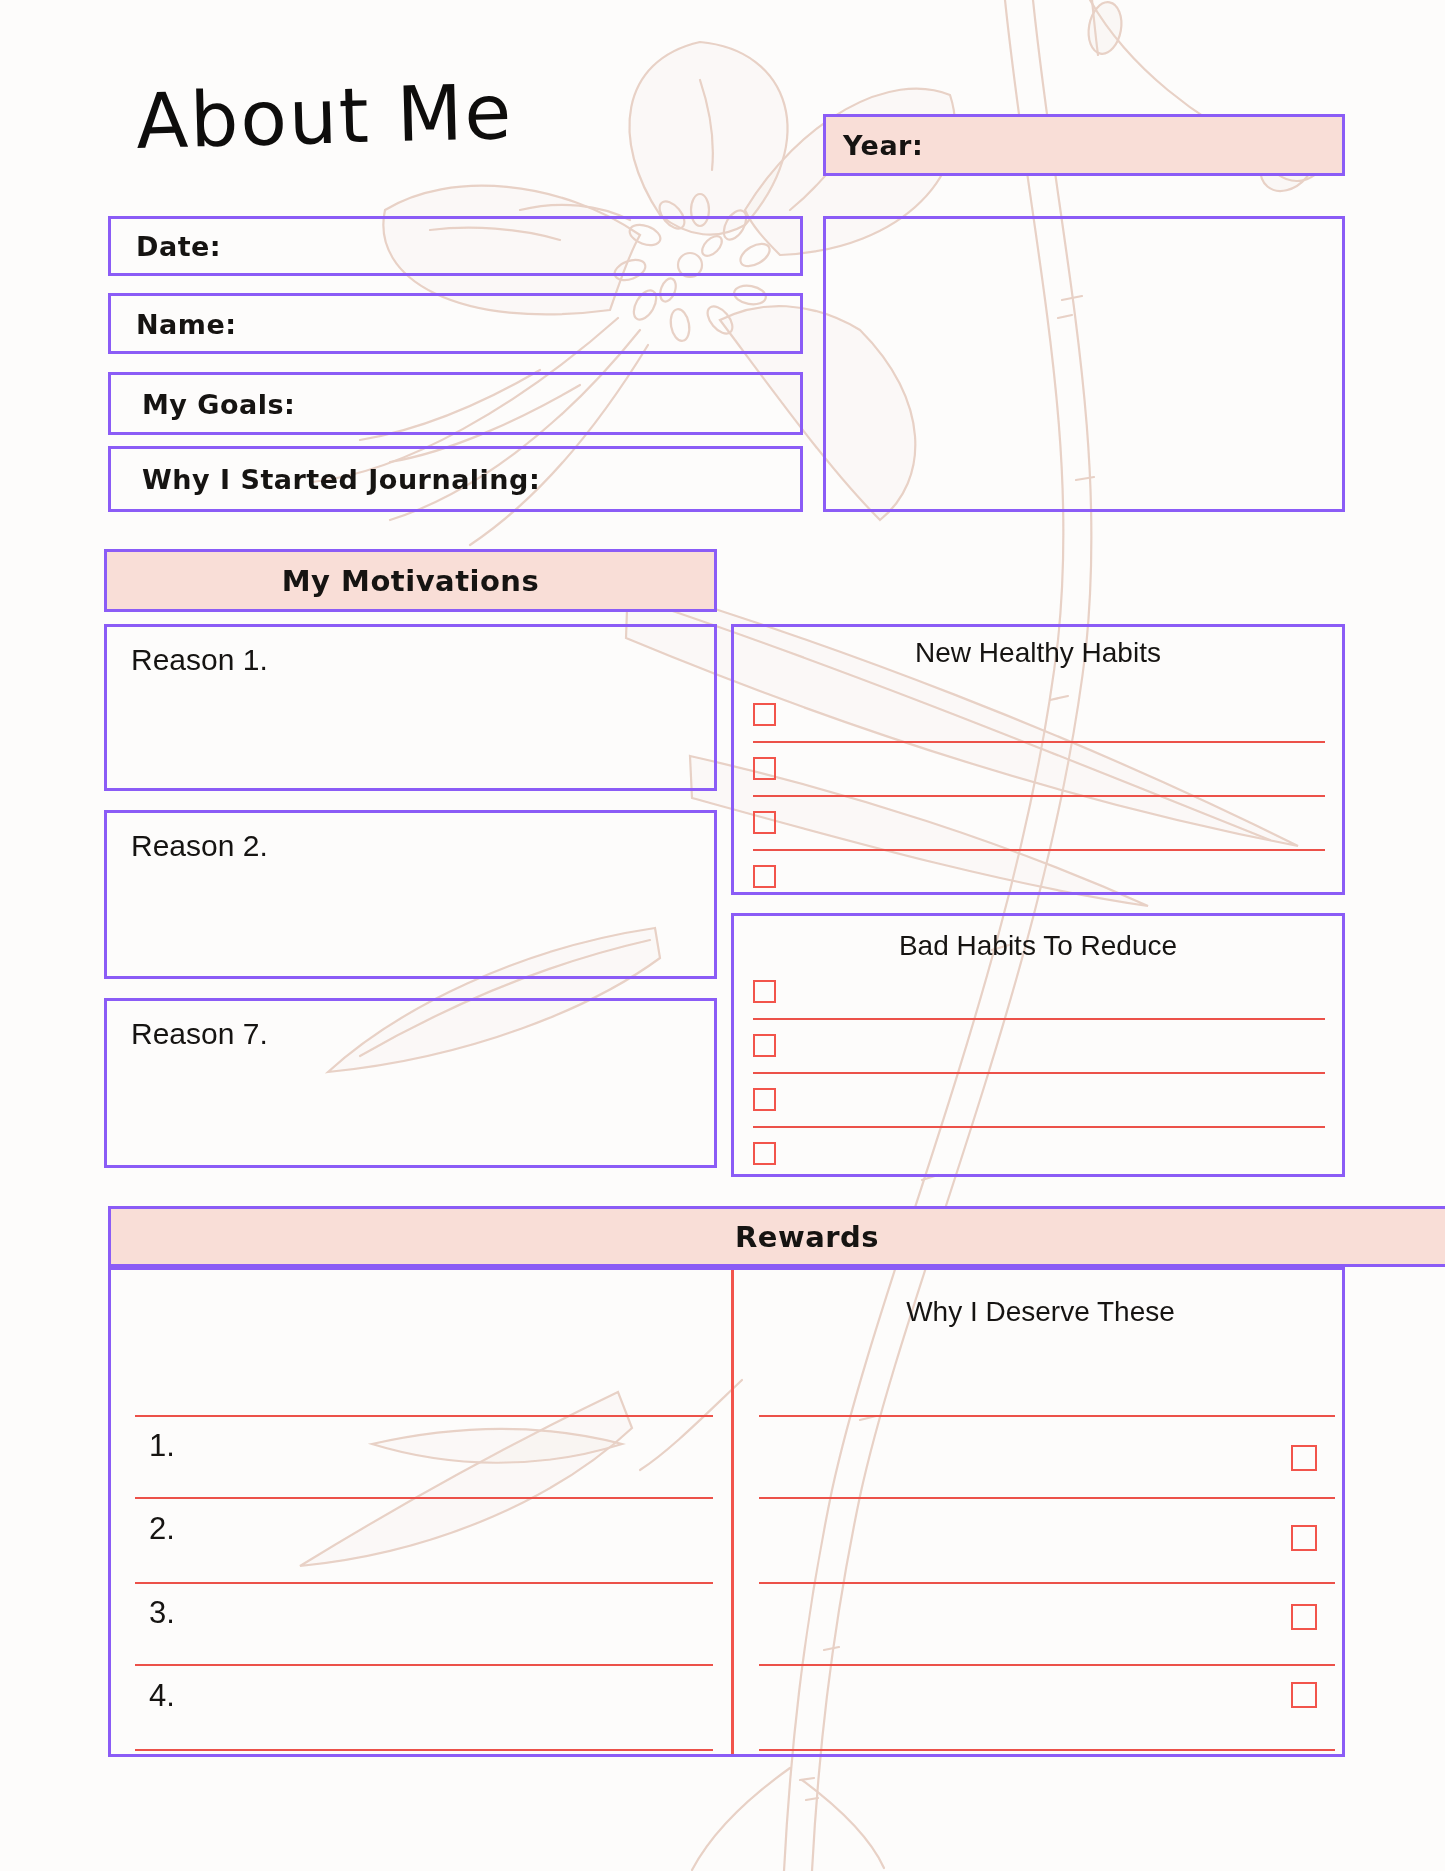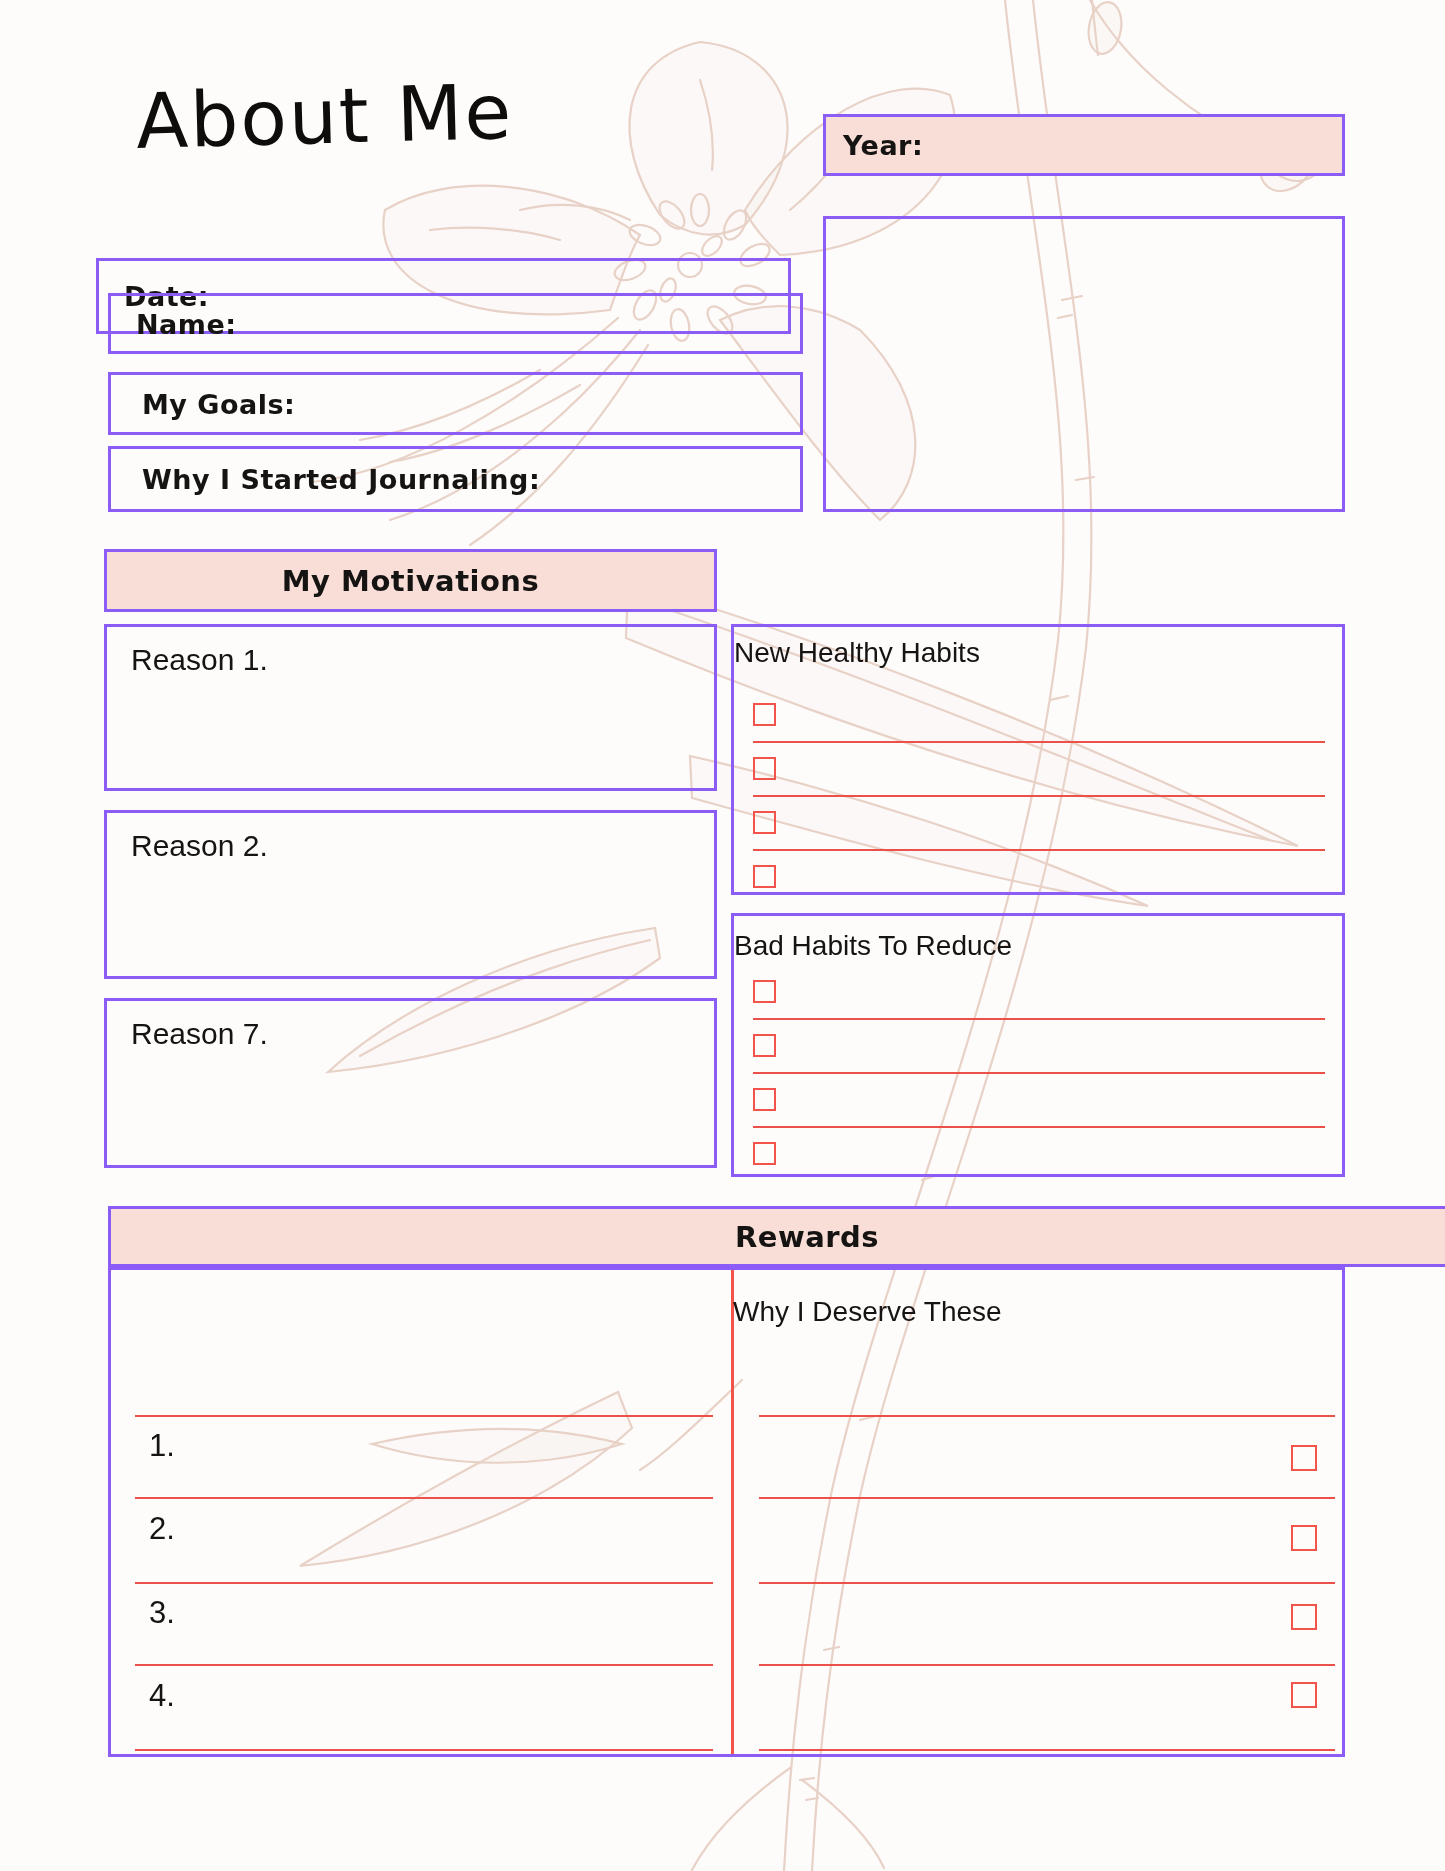--- a/index.html
+++ b/index.html
@@ -30,21 +30,21 @@
   }
   .field-label.indent{left:31px;}
 
   .header-label{
     position:absolute;left:0;right:0;top:50%;transform:translateY(-50%);
     text-align:center;font-weight:700;font-size:29px;letter-spacing:.5px;
   }
 
   .hand{font-family:"Liberation Sans",sans-serif;font-weight:400;text-align:right;}
   .reason-label{position:absolute;left:24px;top:16px;font-size:30px;}
-  .sub-title{position:absolute;left:0;right:0;text-align:left;font-size:28px;}
+  .sub-title{position:absolute;left:0;right:0;text-align:center;font-size:28px;}
 
   .cb{position:absolute;width:23px;height:23px;border:2.5px solid #f2544b;box-sizing:border-box;background:transparent;}
   .cb-lg{width:26px;height:26px;}
   .rule{position:absolute;height:2px;background:#ec5149;}
 
   .divider{position:absolute;top:0;bottom:0;width:2.5px;background:#f2544b;}
   .num{position:absolute;left:38px;font-size:31px;}
 </style>
 </head>
 <body>
@@ -107,21 +107,21 @@
   </svg>
 
   <div class="layer">
 
     <div class="page-title">About Me</div>
 
     <div class="panel pink" style="left:823px;top:114px;width:522px;height:62px;">
       <span class="field-label" style="left:17px;">Year:</span>
     </div>
 
-    <div class="panel" style="left:96px;top:216px;width:695px;height:76px;margin-top:42px;">
+    <div class="panel" style="left:108px;top:216px;width:695px;height:60px;">
       <span class="field-label">Date:</span>
     </div>
     <div class="panel" style="left:108px;top:293px;width:695px;height:61px;">
       <span class="field-label">Name:</span>
     </div>
     <div class="panel" style="left:108px;top:372px;width:695px;height:63px;">
       <span class="field-label indent">My Goals:</span>
     </div>
     <div class="panel" style="left:108px;top:446px;width:695px;height:66px;">
       <span class="field-label indent">Why I Started Journaling:</span>

